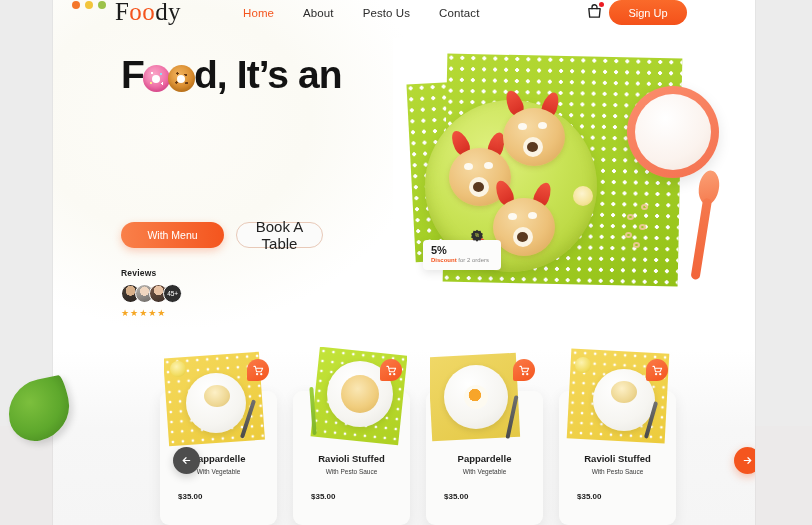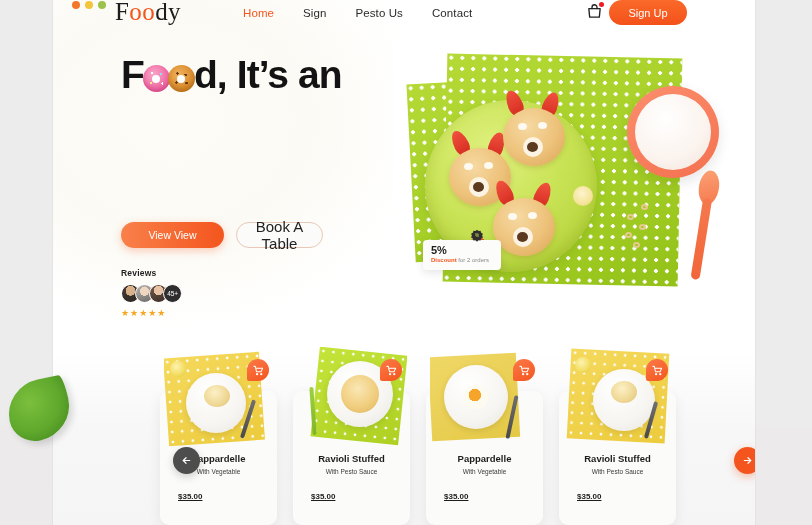--- a/index.html
+++ b/index.html
@@ -193,21 +193,21 @@
   .cards { position:absolute; left: 0; top: 0; width: 702px; height: 525px; z-index: 5; }
   .card {
     position:absolute; top: 391px; width: 117px; height: 134px;
     background:#fbfbfa; border-radius: 9px;
     box-shadow: 0 4px 14px rgba(0,0,0,.07);
   }
   .card .thumb { position:absolute; left: 4px; top: -44px; width: 110px; height: 100px; border-radius:6px; overflow:hidden; }
   .card-body { position:absolute; left:0; top: 62px; width:100%; text-align:center; }
   .card .name { font-size: 9.5px; font-weight: bold; color:#1d1d1d; }
   .card .desc { font-size: 6.5px; color:#3a3a3a; margin-top: 4px; }
-  .card .price { font-size: 8px; font-weight: bold; color:#1d1d1d; margin-top: 17px; text-align:left; padding-left: 18px; text-decoration: underline; }
+  .card .price { font-size: 8px; font-weight: bold; color:#1d1d1d; margin-top: 17px; text-align:left; padding-left: 18px; }
   .cartbadge {
     position:absolute; right: 8px; top: -32px; width: 22px; height: 22px; z-index: 3;
     background: linear-gradient(150deg,#fb7a48 0%, #f4551e 100%);
     border-radius: 50% 50% 50% 2px;
     display:flex; align-items:center; justify-content:center;
   }
 
   
   .t-cloth { position:absolute; background:
       radial-gradient(circle at 4px 4px, #fff 0 1.5px, transparent 1.6px) 0 0/10px 10px,
@@ -244,21 +244,21 @@
       <i style="background:#f2c53d"></i>
       <i style="background:#9cc24a"></i>
     </div>
 
     <div class="nav">
       <div class="logo">
         <span>F</span><span class="oo">oo</span><span>dy</span>
       </div>
       <div class="navlinks">
         <a href="#" class="active">Home</a>
-        <a href="#">Sign</a>
+        <a href="#">About</a>
         <a href="#">Pesto Us</a>
         <a href="#">Contact</a>
       </div>
       <div class="bag">
         <svg width="17" height="17" viewBox="0 0 24 24" fill="none" stroke="#222" stroke-width="1.9" stroke-linecap="round" stroke-linejoin="round">
           <path d="M4 8h16l-1.2 12H5.2L4 8z"></path>
             <path d="M8.5 8V6a3.5 3.5 0 0 1 7 0v2"></path>
         </svg>
         <span class="dot"></span>
       </div>
@@ -302,21 +302,21 @@
       <span class="cereal" style="left:240px;top:204px"></span>
     </div>
 
     <div class="hero-text">
       <div class="headline">
         <div><span>F</span><span class="donut pink"></span><span class="donut choc"></span><span>d, It’s an</span></div>
       </div>
     </div>
 
     <div class="cta">
-      <button class="btn-primary">View View</button>
+      <button class="btn-primary">With Menu</button>
       <button class="btn-ghost">Book A Table</button>
     </div>
 
     <div class="reviews">
       <div class="reviews-title">Reviews</div>
       <div class="avatars">
         <span class="av1"></span>
         <span class="av2"></span>
         <span class="av3"></span>
         <span class="avmore">45+</span>

